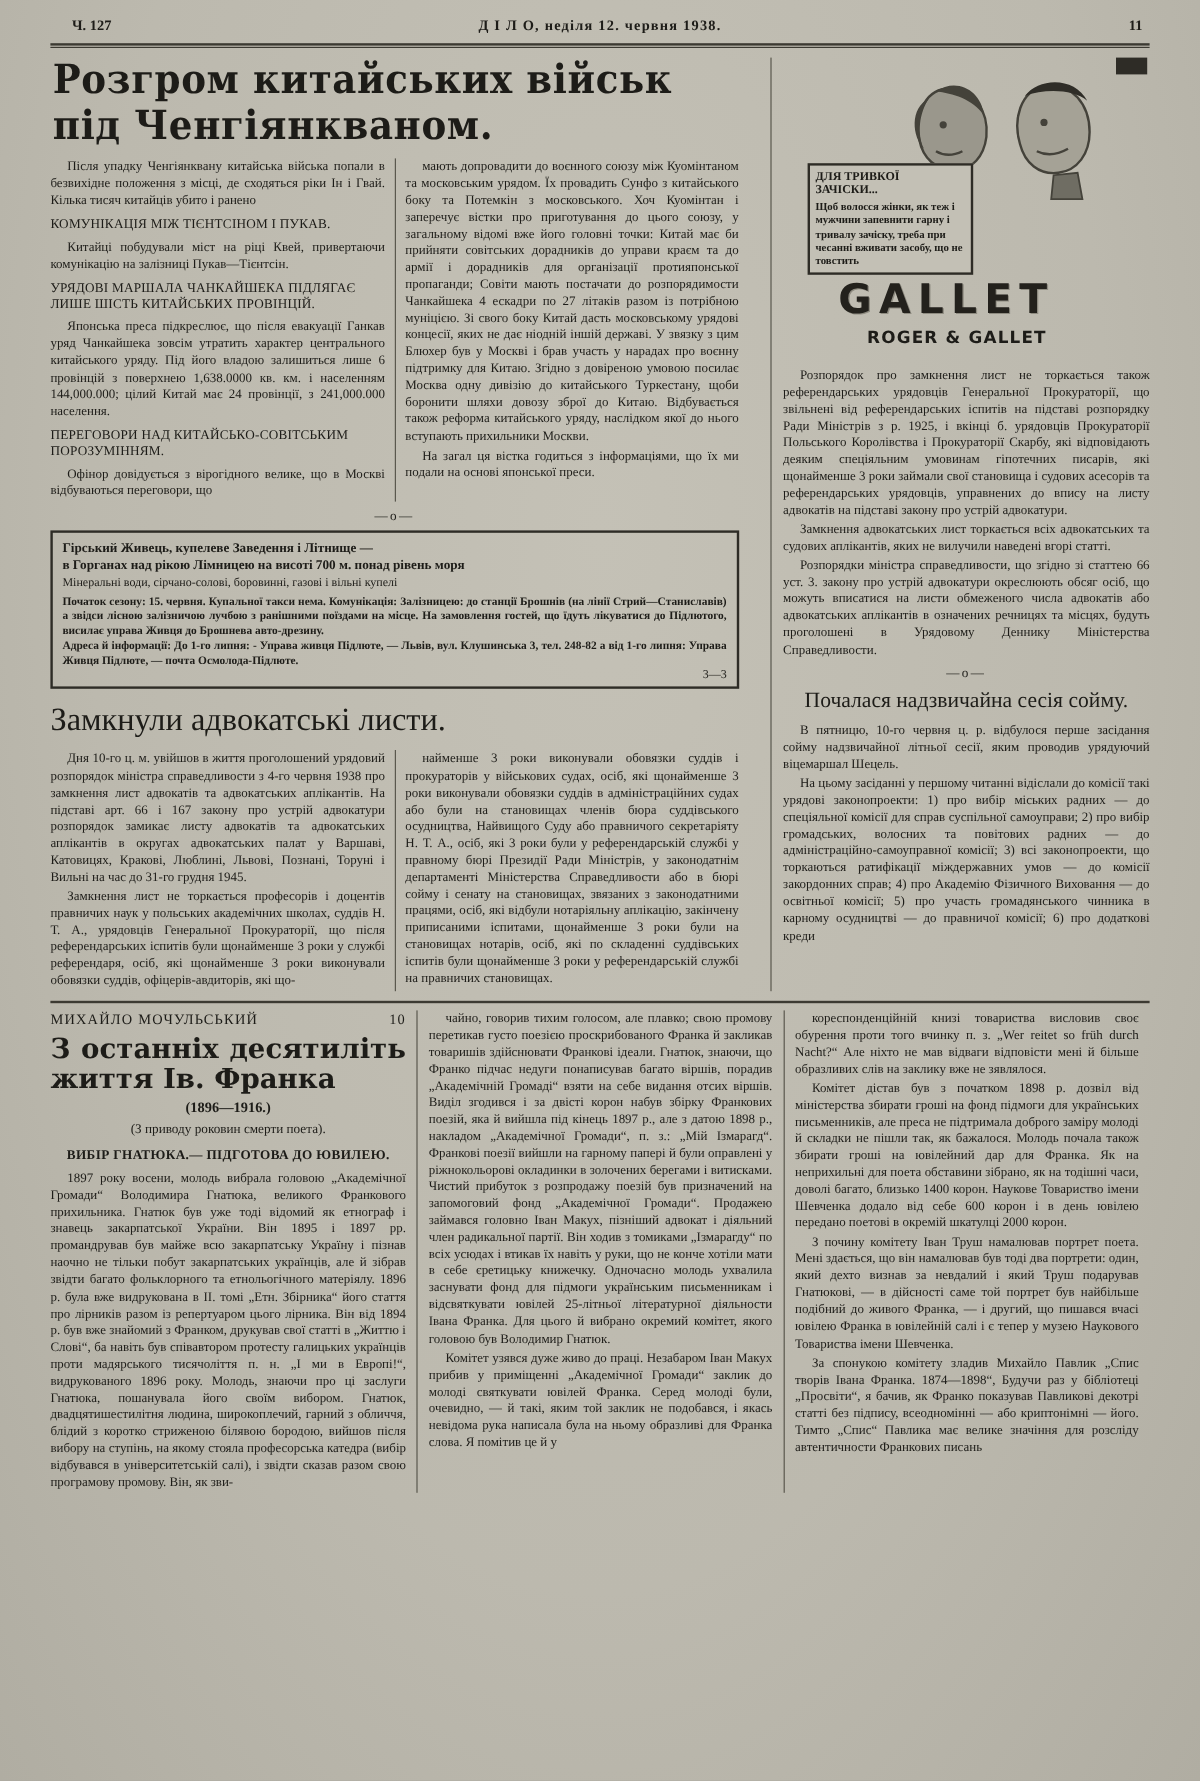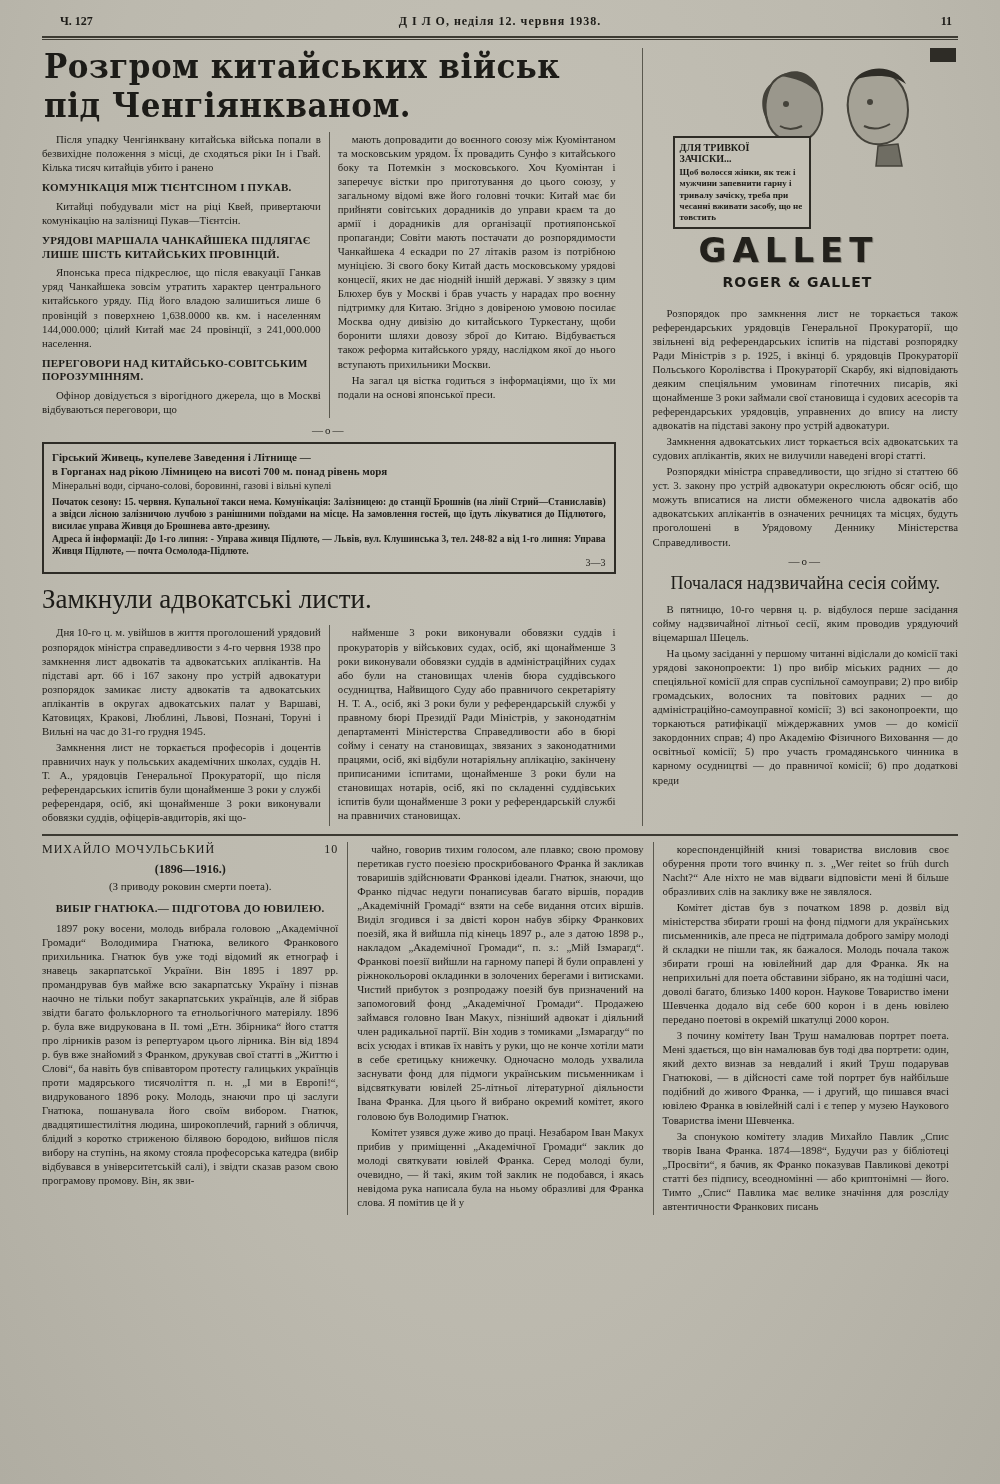--- a/index.html
+++ b/index.html
@@ -25,21 +25,21 @@
   h1.china-h{ font-size:31px; font-weight:bold; letter-spacing:.5px; margin:2px 0 10px 2px;
     font-family:"DejaVu Serif","Liberation Serif",serif; transform:scaleY(1.08); }
   .cols2{ display:flex; }
   .cols2 .col{ width:50%; padding:0 8px 0 0; font-size:10.8px; line-height:1.3; text-align:justify; }
   .cols2 .col + .col{ border-left:1px solid #5a584e; padding:0 0 0 8px; }
   .cols3{ display:flex; }
   .cols3 .col{ width:33.33%; padding:0 9px; font-size:10.8px; line-height:1.3; text-align:justify; }
   .cols3 .col:first-child{ padding-left:0; }
   .cols3 .col + .col{ border-left:1px solid #5a584e; }
   p.body{ text-indent:1.3em; margin-bottom:2px; }
-  h3.subhead{ font-size:11px; font-weight:bold; text-align:left; margin:7px 0 4px 0; line-height:1.25; letter-spacing:.2px; }
+  h3.subhead{ font-size:11px; font-weight:normal; text-align:left; margin:7px 0 4px 0; line-height:1.25; letter-spacing:.2px; }
   .divider{ text-align:center; font-size:11px; margin:6px 0; letter-spacing:2px; }
 
   
   .tenax{ position:relative; height:248px; margin-bottom:10px; }
   .tenax-corner{ position:absolute; top:0; right:2px; width:26px; height:14px; background:#2e2c26; }
   .tenax svg{ position:absolute; top:6px; right:8px; }
   .tenax-panel{ position:absolute; left:20px; top:88px; width:138px; border:2px solid #2e2c26; padding:4px 5px; background:#c3c0b5; }
   .tenax-slogan{ font-size:10px; font-weight:bold; margin-bottom:3px; }
   .tenax-body{ font-size:9px; line-height:1.25; font-weight:bold; }
   .tenax-brand{ position:absolute; left:46px; bottom:26px; font-size:34px; font-weight:bold;
@@ -91,21 +91,21 @@
       <article>
         <h1 class="china-h">Розгром китайських військ під Ченгіянкваном.</h1>
         <div class="cols2">
           <div class="col">
             <p class="body">Після упадку Ченгіянквану китайська війська попали в безвихідне положення з місці, де сходяться ріки Ін і Гвай. Кілька тисяч китайців убито і ранено</p>
             <h3 class="subhead">КОМУНІКАЦІЯ МІЖ ТІЄНТСІНОМ І ПУКАВ.</h3>
             <p class="body">Китайці побудували міст на ріці Квей, привертаючи комунікацію на залізниці Пукав—Тієнтсін.</p>
             <h3 class="subhead">УРЯДОВІ МАРШАЛА ЧАНКАЙШЕКА ПІДЛЯГАЄ ЛИШЕ ШІСТЬ КИТАЙСЬКИХ ПРОВІНЦІЙ.</h3>
             <p class="body">Японська преса підкреслює, що після евакуації Ганкав уряд Чанкайшека зовсім утратить характер центрального китайського уряду. Під його владою залишиться лише 6 провінцій з поверхнею 1,638.0000 кв. км. і населенням 144,000.000; цілий Китай має 24 провінції, з 241,000.000 населення.</p>
             <h3 class="subhead">ПЕРЕГОВОРИ НАД КИТАЙСЬКО-СОВІТСЬКИМ ПОРОЗУМІННЯМ.</h3>
-            <p class="body">Офінор довідується з вірогідного джерела, що в Москві відбуваються переговори, що</p>
+            <p class="body">Офінор довідується з вірогідного велике, що в Москві відбуваються переговори, що</p>
           </div>
           <div class="col">
             <p class="body">мають допровадити до воєнного союзу між Куомінтаном та московським урядом. Їх провадить Сунфо з китайського боку та Потемкін з московського. Хоч Куомінтан і заперечує вістки про приготування до цього союзу, у загальному відомі вже його головні точки: Китай має би прийняти совітських дорадників до управи краєм та до армії і дорадників для організації протияпонської пропаганди; Совіти мають постачати до розпорядимости Чанкайшека 4 ескадри по 27 літаків разом із потрібною муніцією. Зі свого боку Китай дасть московському урядові концесії, яких не дає ніодній іншій державі. У звязку з цим Блюхер був у Москві і брав участь у нарадах про воєнну підтримку для Китаю. Згідно з довіреною умовою посилає Москва одну дивізію до китайського Туркестану, щоби боронити шляхи довозу зброї до Китаю. Відбувається також реформа китайського уряду, наслідком якої до нього вступають прихильники Москви.</p>
             <p class="body">На загал ця вістка годиться з інформаціями, що їх ми подали на основі японської преси.</p>
           </div>
         </div>
         <div class="divider">—о—</div>
       </article>
 
       <aside class="pidlyute">
@@ -183,20 +183,21 @@
 
   <div class="rule-single"></div>
 
   <section>
     <div class="cols3">
       <div class="col">
         <div class="fr-authorline">
           <span>МИХАЙЛО МОЧУЛЬСЬКИЙ</span>
           <span>10</span>
         </div>
+        <h2 class="fr-h">З останніх десятиліть життя Ів. Франка</h2>
         <div class="fr-years">(1896—1916.)</div>
         <div class="fr-sub">(З приводу роковин смерти поета).</div>
         <h4 class="fr-section">ВИБІР ГНАТЮКА.— ПІДГОТОВА ДО ЮВИЛЕЮ.</h4>
         <p class="body">1897 року восени, молодь вибрала головою „Академічної Громади“ Володимира Гнатюка, великого Франкового прихильника. Гнатюк був уже тоді відомий як етнограф і знавець закарпатської України. Він 1895 і 1897 рр. промандрував був майже всю закарпатську Україну і пізнав наочно не тільки побут закарпатських українців, але й зібрав звідти багато фольклорного та етнольогічного матеріялу. 1896 р. була вже видрукована в II. томі „Етн. Збірника“ його стаття про лірників разом із репертуаром цього лірника. Він від 1894 р. був вже знайомий з Франком, друкував свої статті в „Життю і Слові“, ба навіть був співавтором протесту галицьких українців проти мадярського тисячоліття п. н. „І ми в Европі!“, видрукованого 1896 року. Молодь, знаючи про ці заслуги Гнатюка, пошанувала його своїм вибором. Гнатюк, двадцятишестилітня людина, широкоплечий, гарний з обличчя, блідий з коротко стриженою білявою бородою, вийшов після вибору на ступінь, на якому стояла професорська катедра (вибір відбувався в університетській салі), і звідти сказав разом свою програмову промову. Він, як зви-</p>
       </div>
       <div class="col">
         <p class="body">чайно, говорив тихим голосом, але плавко; свою промову перетикав густо поезією проскрибованого Франка й закликав товаришів здійснювати Франкові ідеали. Гнатюк, знаючи, що Франко підчас недуги понаписував багато віршів, порадив „Академічній Громаді“ взяти на себе видання отсих віршів. Виділ згодився і за двісті корон набув збірку Франкових поезій, яка й вийшла під кінець 1897 р., але з датою 1898 р., накладом „Академічної Громади“, п. з.: „Мій Ізмарагд“. Франкові поезії вийшли на гарному папері й були оправлені у ріжнокольорові окладинки в золочених берегами і витисками. Чистий прибуток з розпродажу поезій був призначений на запомоговий фонд „Академічної Громади“. Продажею займався головно Іван Макух, пізніший адвокат і діяльний член радикальної партії. Він ходив з томиками „Ізмарагду“ по всіх усюдах і втикав їх навіть у руки, що не конче хотіли мати в себе єретицьку книжечку. Одночасно молодь ухвалила заснувати фонд для підмоги українським письменникам і відсвяткувати ювілей 25-літньої літературної діяльности Івана Франка. Для цього й вибрано окремий комітет, якого головою був Володимир Гнатюк.</p>
         <p class="body">Комітет узявся дуже живо до праці. Незабаром Іван Макух прибив у приміщенні „Академічної Громади“ заклик до молоді святкувати ювілей Франка. Серед молоді були, очевидно, — й такі, яким той заклик не подобався, і якась невідома рука написала була на ньому образливі для Франка слова. Я помітив це й у</p>
       </div>
       <div class="col">

